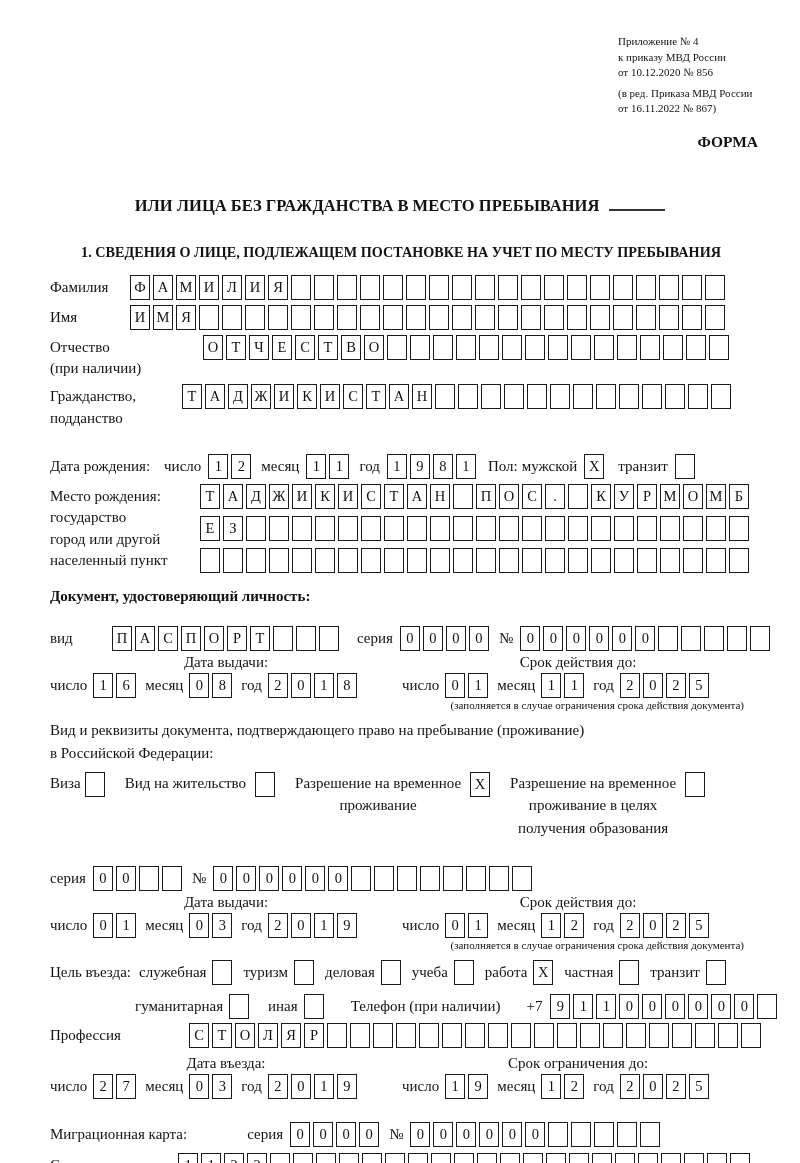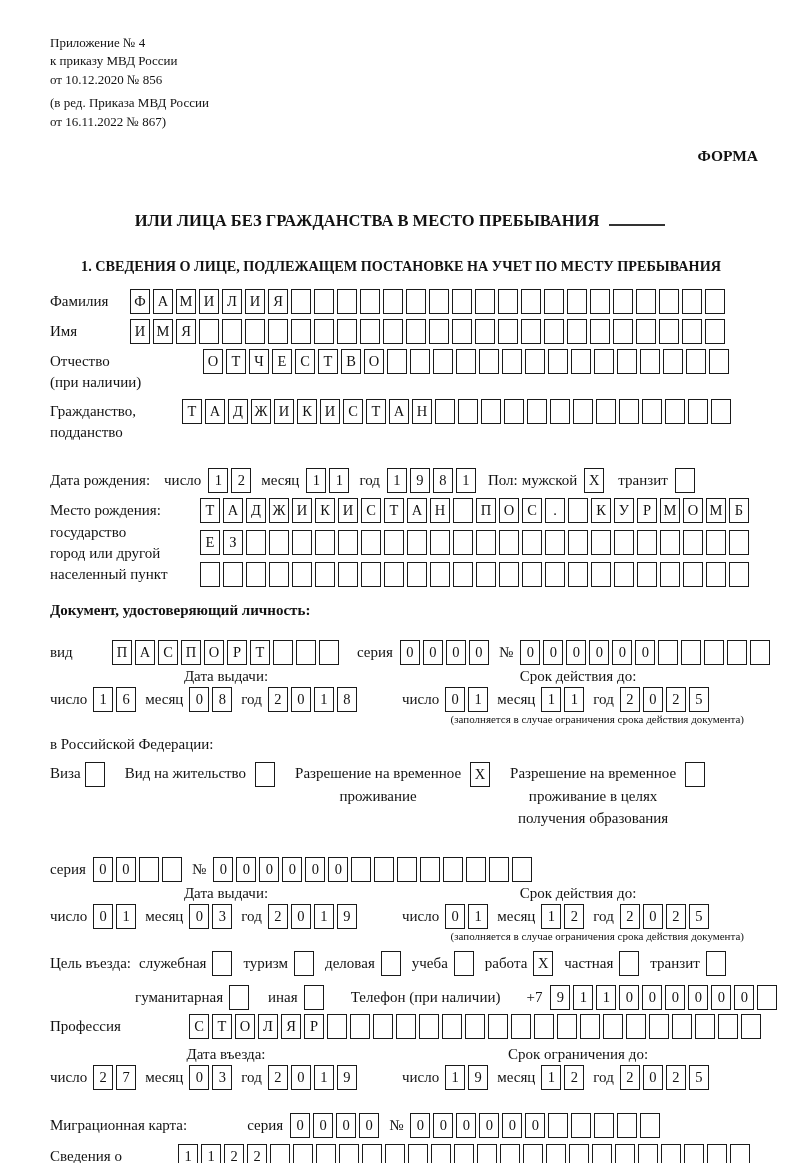--- a/index.html
+++ b/index.html
@@ -1,19 +1,19 @@
 <!DOCTYPE html>
 <html><head>
 <meta charset="utf-8">
 <style>
   html,body{margin:0;padding:0;background:#fff;}
   .page{width:800px;height:1163px;box-sizing:border-box;padding:34px 10px 0 50px;
         font-family:"Liberation Serif","DejaVu Serif",serif;color:#121212;font-size:15px;
         overflow:hidden;background:#fff;position:relative;}
-  .hdr{font-size:13px;line-height:1.42;}
+  .hdr{margin-left:568px;font-size:11px;line-height:1.42;}
   .hdr .gap{margin-top:5px;}
   .forma{font-weight:bold;text-align:right;padding-right:32px;margin-top:16px;font-size:15.5px;}
   .title{font-weight:bold;text-align:center;font-size:16.5px;line-height:1.6;margin:16px 40px 0 0;}
   .blankline{display:inline-block;width:56px;border-bottom:2.2px solid #333;height:12px;margin-left:10px;}
   .sec1{font-weight:bold;font-size:14.2px;text-align:center;margin:24px 30px 0 -8px;}
   .frow{display:flex;align-items:flex-start;margin-top:5px;}
   .lbl{padding-top:4px;flex:0 0 auto;}
   .lblcol{line-height:1.42;padding-top:2px;flex:0 0 auto;}
   .w80{width:80px;} .w105{width:105px;} .w128{width:128px;} .w132{width:132px;}
   .w150{width:150px;} .w153{width:153px;}
@@ -390,20 +390,21 @@
           <span class="cell">2</span>
           <span class="cell">0</span>
           <span class="cell">2</span>
           <span class="cell">5</span>
         </span>
     </div>
   </div>
   <div class="fnote">(заполняется в случае ограничения срока действия документа)</div>
 
   <div class="plain">
+    <div>Вид и реквизиты документа, подтверждающего право на пребывание (проживание)</div>
     <div>в Российской Федерации:</div>
   </div>
 
   <div class="optrow">
     <div class="opt">
       <span class="olabel" style="margin-right:4px;">Виза</span>
       <span class="cells">
           <span class="cell"></span>
         </span>
     </div>

